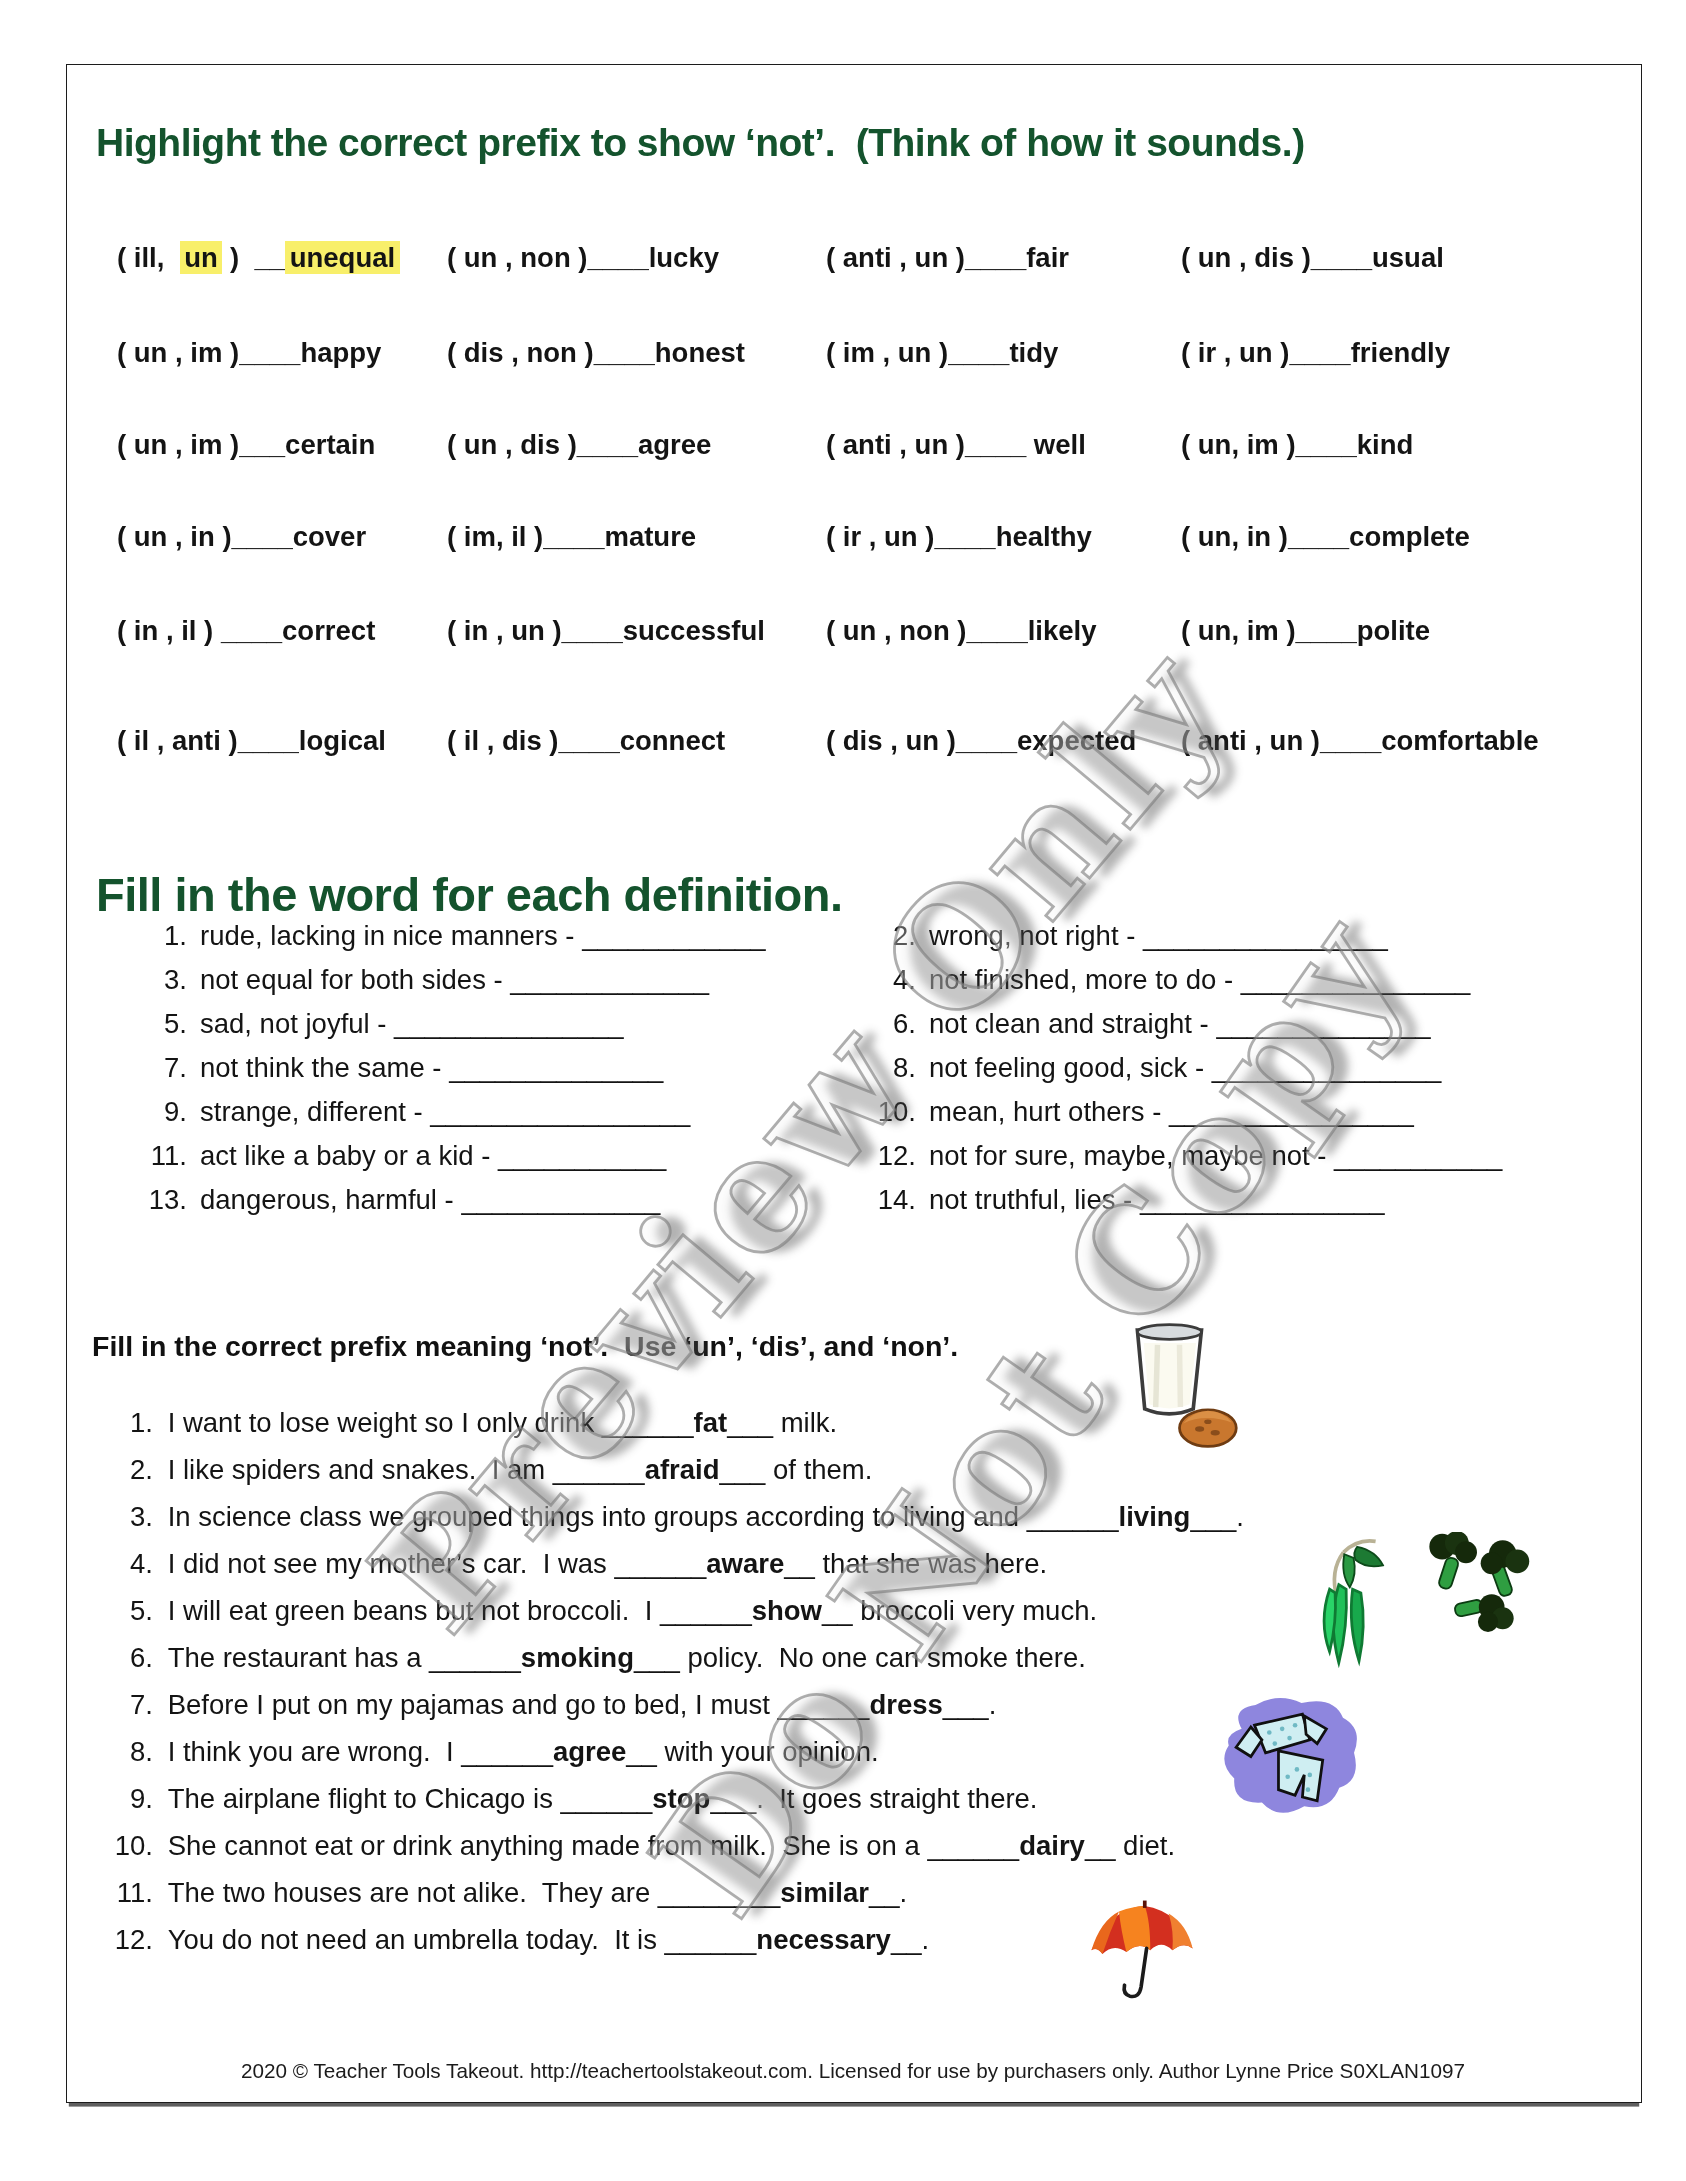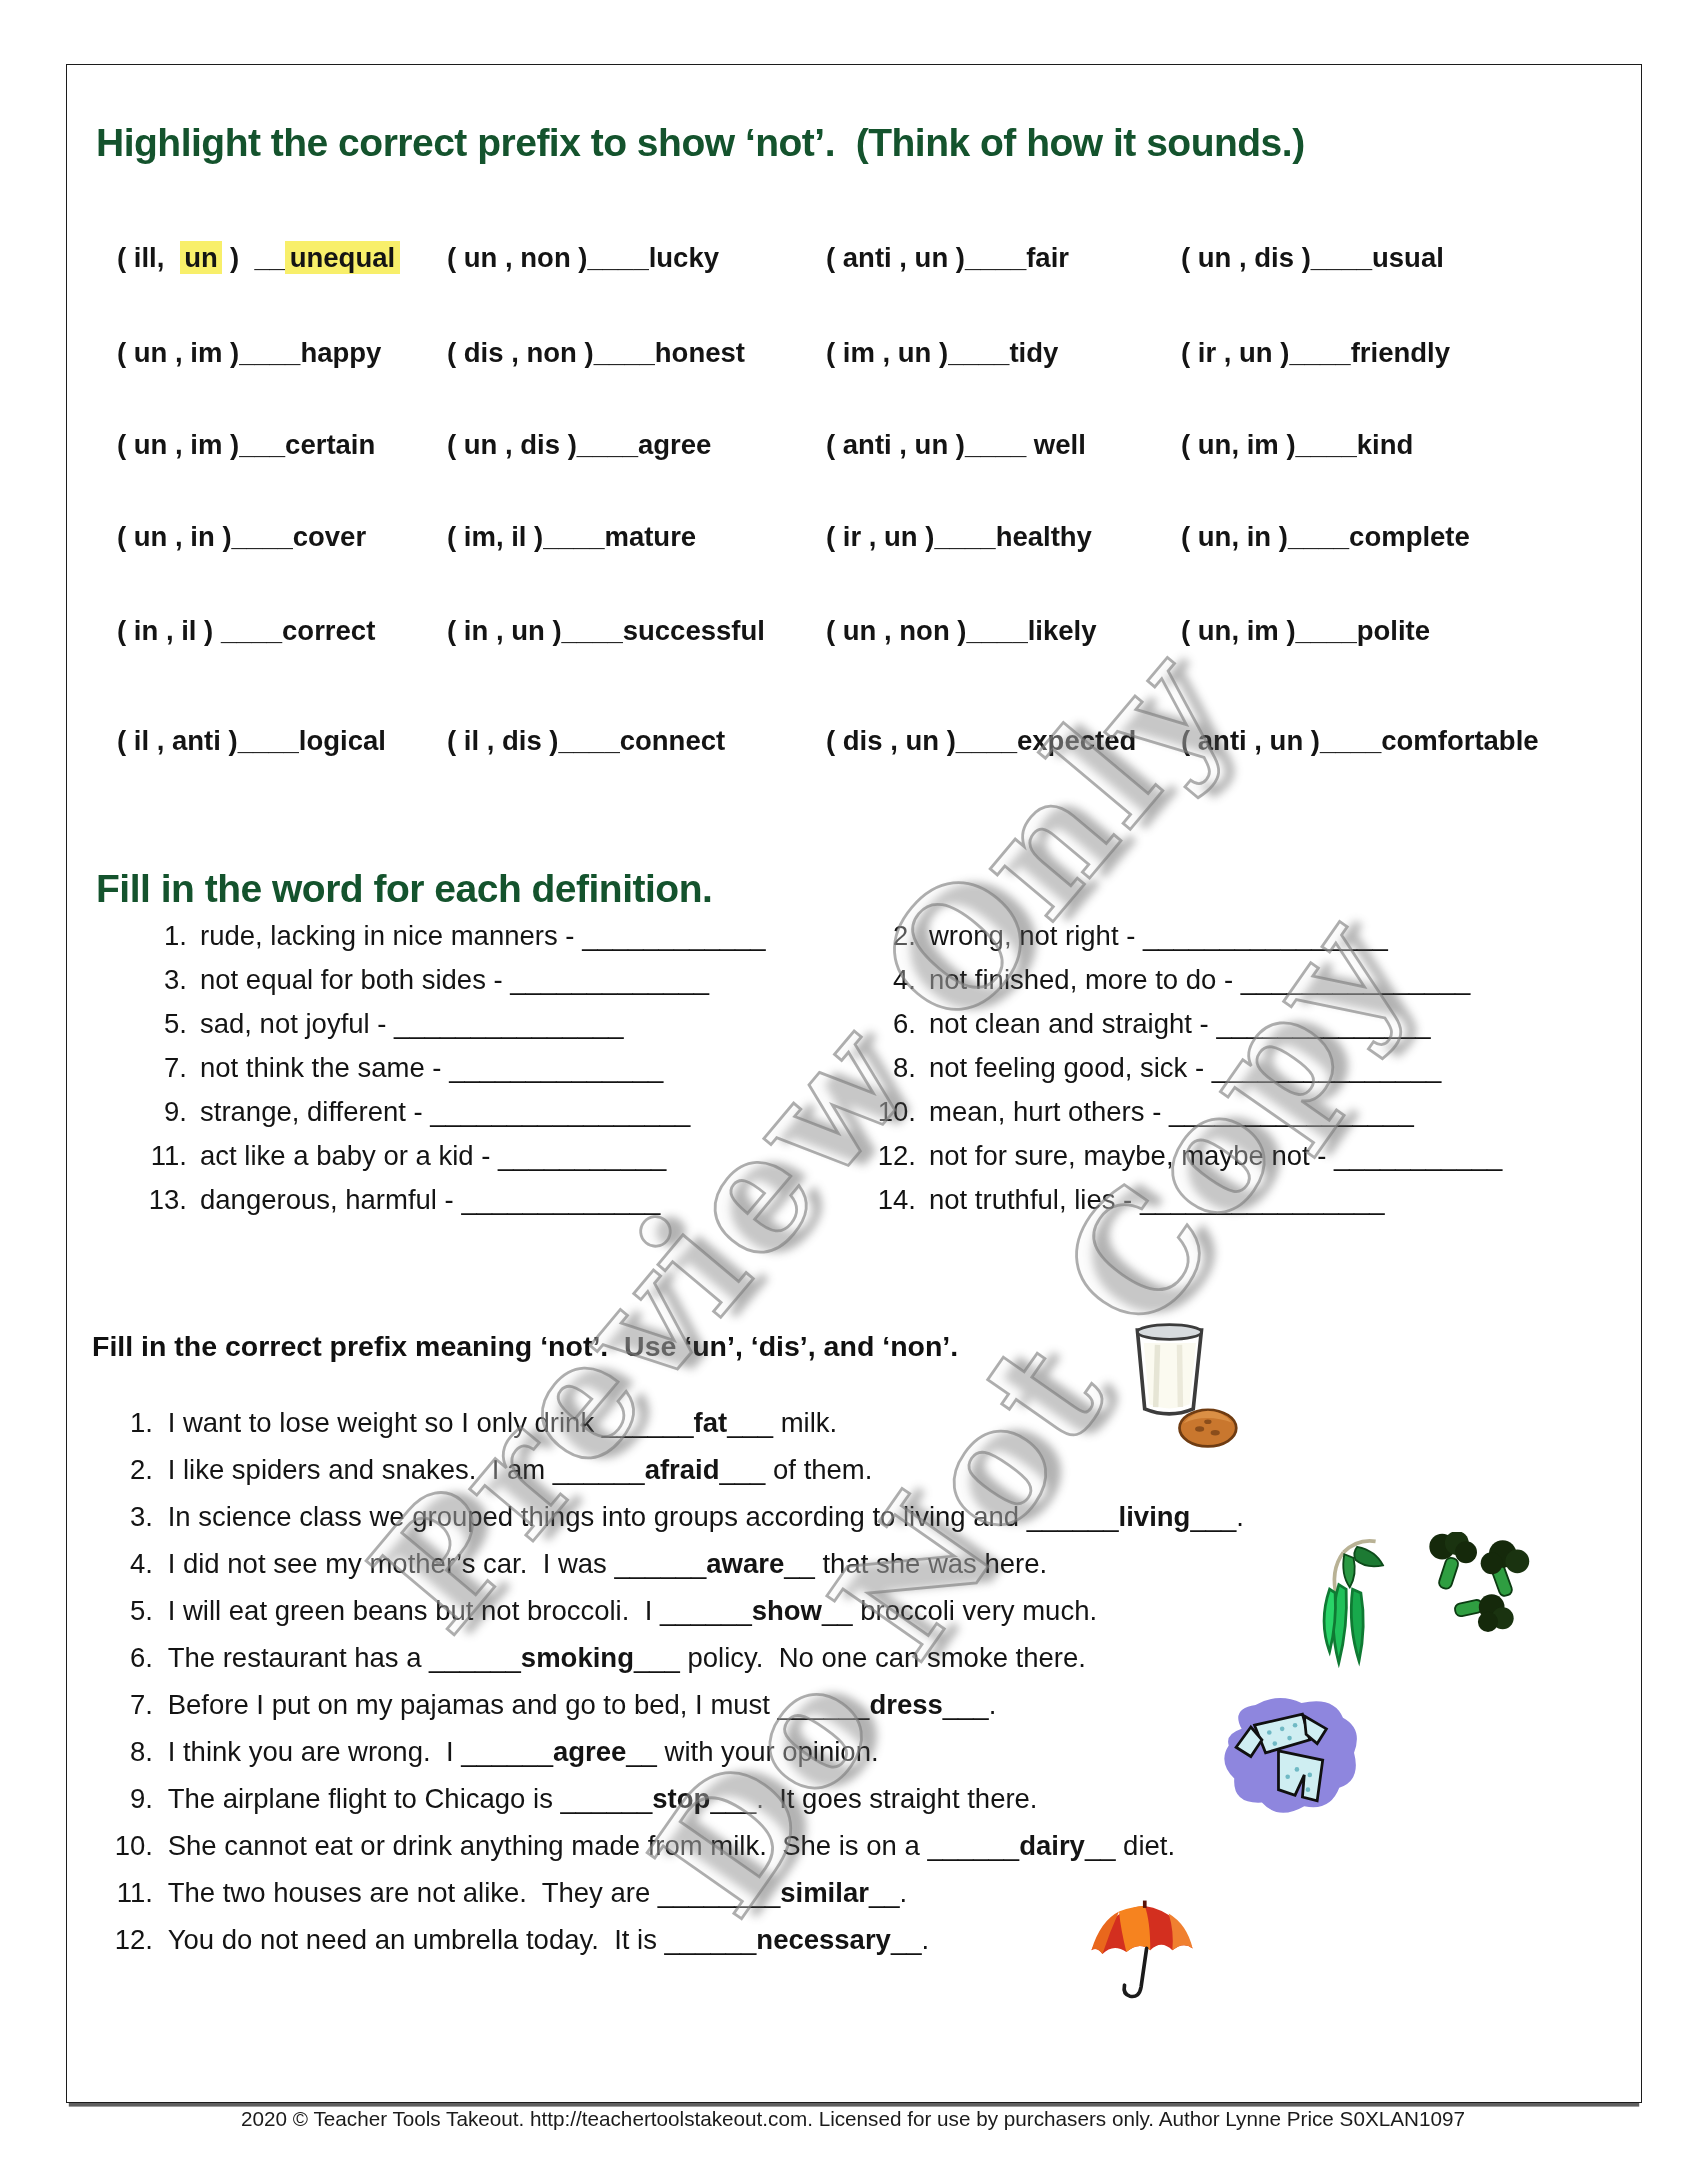--- a/index.html
+++ b/index.html
@@ -10,21 +10,21 @@
   .page-border{
     position:absolute;left:66px;top:64px;width:1574px;height:2037px;
     border:1.8px solid #1c1c1c;background:#ffffff;
     box-shadow:0 6.4px 0 -2.8px #5f5f5f;
   }
   .h-purple{
     position:absolute;left:96px;font-weight:bold;color:#14532d;
     white-space:pre;letter-spacing:-0.5px;
   }
   .title1{top:121px;font-size:39px;}
-  .title2{top:867px;font-size:39px;}
+  .title2{top:867px;font-size:47px;}
   .h-black{
     position:absolute;left:92px;top:1330px;font-size:28.5px;font-weight:bold;
     color:#111;white-space:pre;
   }
   .grid-row{position:absolute;left:96px;width:1506px;height:40px;font-size:27.5px;font-weight:bold;}
   .grid-row .cell{position:absolute;white-space:pre;top:0;}
   .c1{left:0;margin-left:21px;} .c2{left:351px;} .c3{left:730px;} .c4{left:1085px;}
   .hl{background:#f8ef6a;padding:0.9px 4.6px;}
   .defcol{position:absolute;top:920px;font-size:27.5px;}
   .defcol-left{left:136px;}
@@ -32,21 +32,21 @@
   .defline{height:44px;display:flex;align-items:flex-start;}
   .defline .num{width:51px;text-align:right;margin-right:13px;flex:0 0 auto;}
   .defline .txt{white-space:pre;}
   .s3{position:absolute;left:96px;top:1407px;font-size:27.5px;width:1488px;}
   .s3line{height:47px;display:flex;align-items:flex-start;}
   .s3line .num{width:57px;text-align:right;margin-right:14.7px;flex:0 0 auto;}
   .s3line .txt{white-space:pre;}
   .s3line b{white-space:pre;}
   .footer{
     position:absolute;left:66px;top:2059px;width:1574px;text-align:center;
-    font-size:20.7px;color:#1b1b1b;white-space:pre;margin-top:48px;
+    font-size:20.7px;color:#1b1b1b;white-space:pre;
   }
   .wm{
     position:absolute;z-index:6;pointer-events:none;white-space:nowrap;
     font-family:"DejaVu Serif", serif;font-weight:bold;font-size:158px;letter-spacing:5.5px;
     color:rgba(244,244,244,0.30);
     -webkit-text-stroke:2.8px rgba(125,125,125,0.62);
     text-shadow:10px 12px 8.3px rgba(75,75,75,0.42);
   }
   .wm1{left:798px;top:1139px;transform:translate(-50%,-50%) rotate(-50deg);}
   .wm2{left:1027px;top:1414px;transform:translate(-50%,-50%) rotate(-55deg);}

